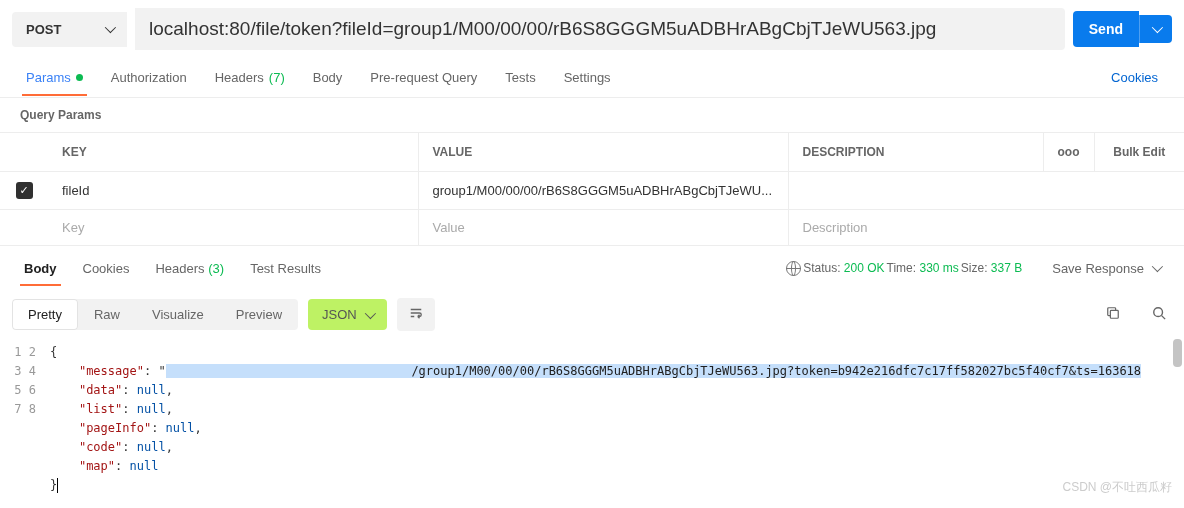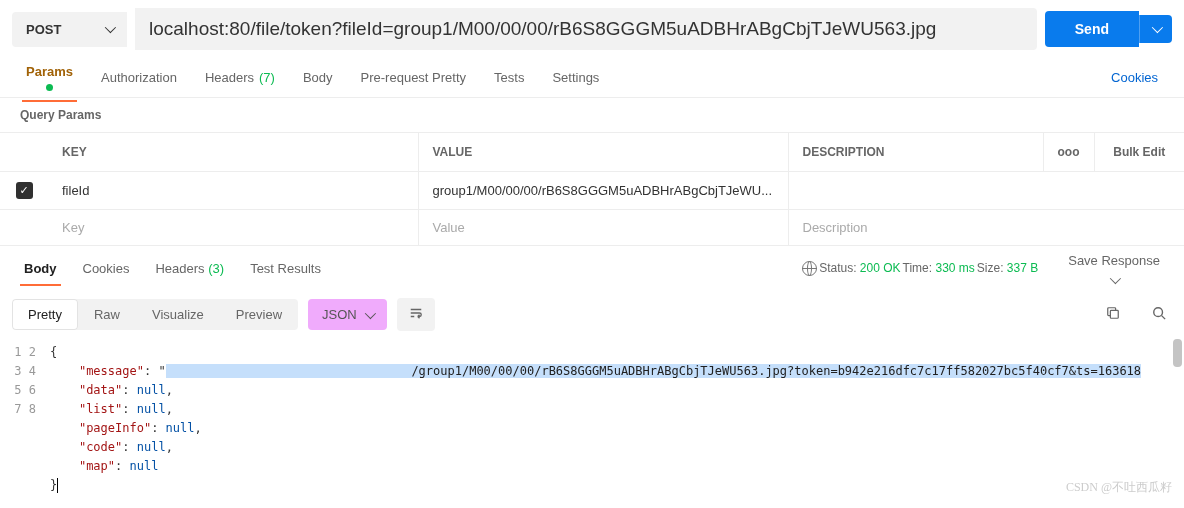--- a/index.html
+++ b/index.html
@@ -2,26 +2,26 @@
 <html><head>
   <meta charset="utf-8">
   <style>
     * { margin: 0; padding: 0; box-sizing: border-box; }
     body { font-family: -apple-system, BlinkMacSystemFont, "Segoe UI", Arial, sans-serif; font-size: 13px; color: #212121; background: #fff; }
     
     .request-bar { display: flex; align-items: center; padding: 8px 12px; gap: 8px; }
     .method-select { display: flex; align-items: center; justify-content: space-between; padding: 10px 14px; background: #f2f2f2; border-radius: 4px 0 0 4px; min-width: 115px; cursor: pointer; font-weight: 600; color: #333; }
     .url-input { flex: 1; padding: 10px 14px; background: #f2f2f2; border: none; border-radius: 0 4px 4px 0; font-size: 19px; color: #333; }
     .send-btn { display: flex; align-items: center; }
-    .send-main { background: #097BED; color: #fff; padding: 10px 30px; border-radius: 4px 0 0 4px; cursor: pointer; font-weight: 600; border: none; font-size: 14px;}
+    .send-main { background: #097BED; color: #fff; padding: 10px 16px; border-radius: 4px 0 0 4px; cursor: pointer; font-weight: 600; border: none; font-size: 14px;}
     .send-chevron { background: #097BED; color: #fff; padding: 10px 12px; border-radius: 0 4px 4px 0; border-left: 1px solid rgba(255,255,255,0.28); cursor: pointer; display:flex; align-items:center; }
     
     .tabs { display: flex; align-items: center; padding: 0 12px; border-bottom: 1px solid #ededed; height: 40px; }
     .tab { padding: 10px 14px; cursor: pointer; color: #666; position: relative; display: flex; align-items: center; gap: 5px; }
-    .tab.active { color: #a16207; font-weight: 700; flex-direction: column; }
+    .tab.active { color: #3b82f6; font-weight: 400; }
     .tab.active::after { content: ""; position: absolute; bottom: -1px; left: 10px; right: 10px; height: 2px; background: #FF6C37; }
     .dot-green { width: 7px; height: 7px; border-radius: 50%; background: #0cbb52; display: inline-block;}
     .count-green { color: #0cbb52; }
     .spacer { flex: 1; }
     .link { color: #0265D2; cursor: pointer; font-weight: 500; }
     
     .subheader { padding: 10px 20px; color: #666; font-size: 12px; font-weight: 600;}
     
     .param-table { width: 100%; border-collapse: collapse; }
     .param-table th { text-align: left; padding: 12px 14px; color: #666; font-weight: 600; font-size: 12px; border-top: 1px solid #ededed; border-bottom: 1px solid #ededed; border-right: 1px solid #ededed; background: #fff;}
@@ -38,42 +38,42 @@
     .resp-tab { padding: 10px 12px; cursor: pointer; color: #666; position: relative; }
     .resp-tab.active { color: #212121; font-weight: 600; }
     .resp-tab.active::after { content: ""; position: absolute; bottom: 0px; left: 8px; right: 8px; height: 2px; background: #FF6C37; }
     .meta { display: flex; gap: 2px; align-items: center; color: #666; font-size: 12px;}
     .meta .ok { color: #0cbb52; }
     
     .resp-toolbar { display: flex; align-items: center; padding: 8px 12px; gap: 10px;}
     .view-modes { display: flex; background: #f2f2f2; border-radius: 4px; overflow: hidden;}
     .view-mode { padding: 8px 16px; cursor: pointer; color: #666; }
     .view-mode.active { background: #fff; box-shadow: 0 0 0 1px #e3e3e3 inset; border-radius: 4px; color: #212121;}
-    .format-select { display: flex; align-items: center; gap: 8px; padding: 8px 14px; background: #f0abfc; border-radius: 4px; cursor: pointer; color: #555; }
+    .format-select { display: flex; align-items: center; gap: 8px; padding: 8px 14px; background: #bef264; border-radius: 4px; cursor: pointer; color: #555; }
     .wrap-icon { padding: 8px 12px; background: #f2f2f2; border-radius: 4px; cursor: pointer; color: #666;}
     .right-tools { display: flex; gap: 20px; color: #666;}
     .icon-btn { cursor: pointer; padding: 6px;}
     
     .code-area { display: flex; font-family: "SF Mono", Consolas, monospace; font-size: 12px; line-height: 19px; padding: 4px 0; position: relative;}
     .gutter { width: 50px; text-align: right; padding-right: 14px; color: #999; user-select:none; }
     .code-lines { flex: 1; white-space: pre; overflow: hidden; }
     .hl { background: #c5dffb; padding-left: 29px; }
     .k { color: #a31515; }
     .n { color: #0451a5; }
     .p { color: #333; }
     .cursor { display:inline-block; width:1px; height:15px; background:#000; vertical-align:middle;}
     .scrollbar-v { position: absolute; right: 2px; top: 0; width: 9px; height: 28px; background: #c4c4c4; border-radius: 4px; }
     
     .chevron { display:inline-block; width:8px; height:8px; border-right:1.5px solid currentColor; border-bottom:1.5px solid currentColor; transform: rotate(45deg) translateY(-2px); }
     .globe-ic { width:15px; height:15px; border:1.3px solid #777; border-radius:50%; position:relative; display:inline-block;}
     .globe-ic::before { content:""; position:absolute; inset:-1px 4px; border:1.3px solid #777; border-radius:50%;}
     .globe-ic::after { content:""; position:absolute; left:-1px; right:-1px; top:50%; height:1.3px; background:#777;}
     .copy-ic, .srch-ic { width:14px; height:14px;}
     
-    .watermark{ position:fixed; right:12px; bottom:12px; color:#ccc; font-size:12px;font-family:Liberation Serif, serif;}
+    .watermark{ position:fixed; right:12px; bottom:12px; color:#ccc; font-size:12px;}
   </style>
 </head>
 <body>
 
 <div class="request-bar">
   <div class="method-select">
     <span>POST</span>
     <span class="chevron"></span>
   </div>
   <input class="url-input" value="localhost:80/file/token?fileId=group1/M00/00/00/rB6S8GGGM5uADBHrABgCbjTJeWU563.jpg" style="">
@@ -94,21 +94,21 @@
       <span>Authorization</span>
     </div>
   <div class="tab">
     <span>Headers</span>
     <span class="count-green">(7)</span>
   </div>
   <div class="tab">
       <span>Body</span>
     </div>
   <div class="tab">
-      <span>Pre-request Pretty</span>
+      <span>Pre-request Query</span>
     </div>
   <div class="tab">
       <span>Tests</span>
     </div>
   <div class="tab">
       <span>Settings</span>
     </div>
   <div class="spacer"></div>
   <div class="tab link">
       <span>Cookies</span>
@@ -152,21 +152,21 @@
     <span class="count-green">(3)</span>
   </div>
   <div class="resp-tab"><span>Test Results</span></div>
   <div class="spacer"></div>
   <div class="meta">
     <span class="globe-ic"></span>
     <span><span>Status:</span> <span class="ok">200 OK</span></span>
     <span><span>Time:</span> <span class="ok">330 ms</span></span>
     <span><span>Size:</span> <span class="ok">337 B</span></span>
   </div>
-  <div class="resp-tab link" style="margin-left:16px;display:flex;align-items:center;gap:8px;flex-direction:column;">
+  <div class="resp-tab link" style="margin-left:16px;display:flex;align-items:center;gap:8px;">
     <span>Save Response</span>
     <span class="chevron"></span>
   </div>
 </div>
 
 <div class="resp-toolbar">
   <div class="view-modes">
     <div class="view-mode active">Pretty</div>
     <div class="view-mode">Raw</div>
     <div class="view-mode">Visualize</div>

